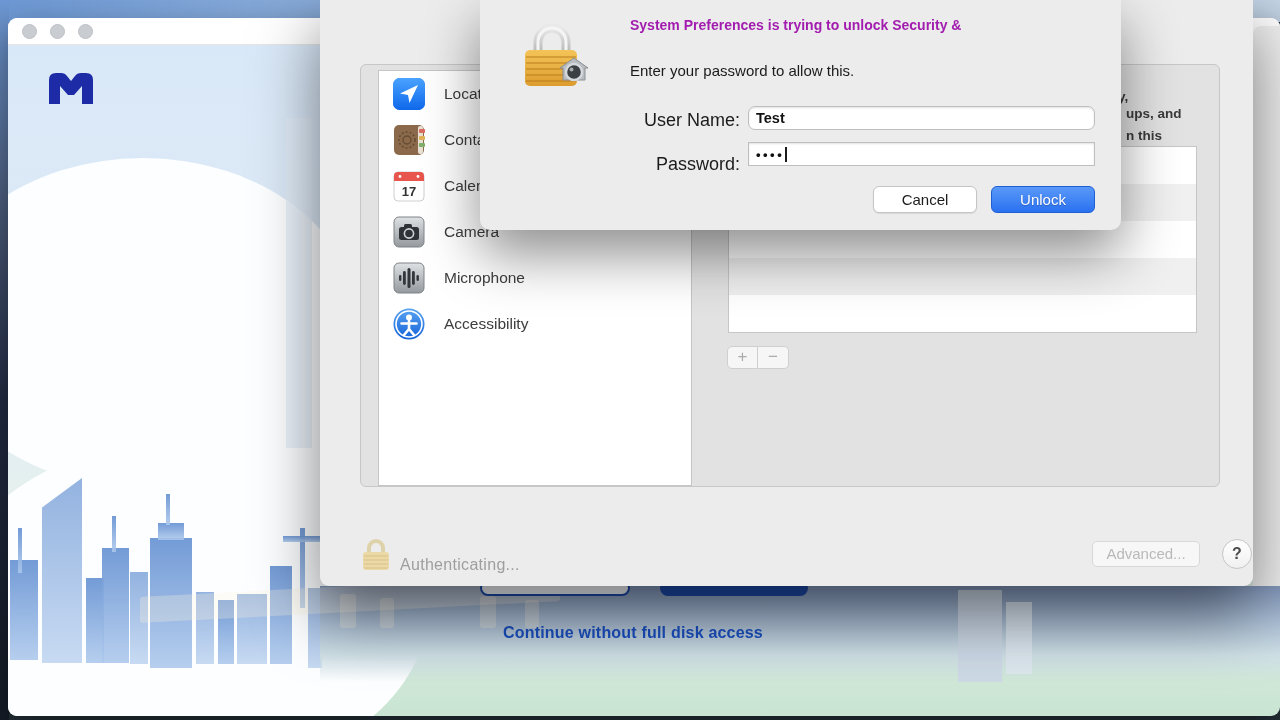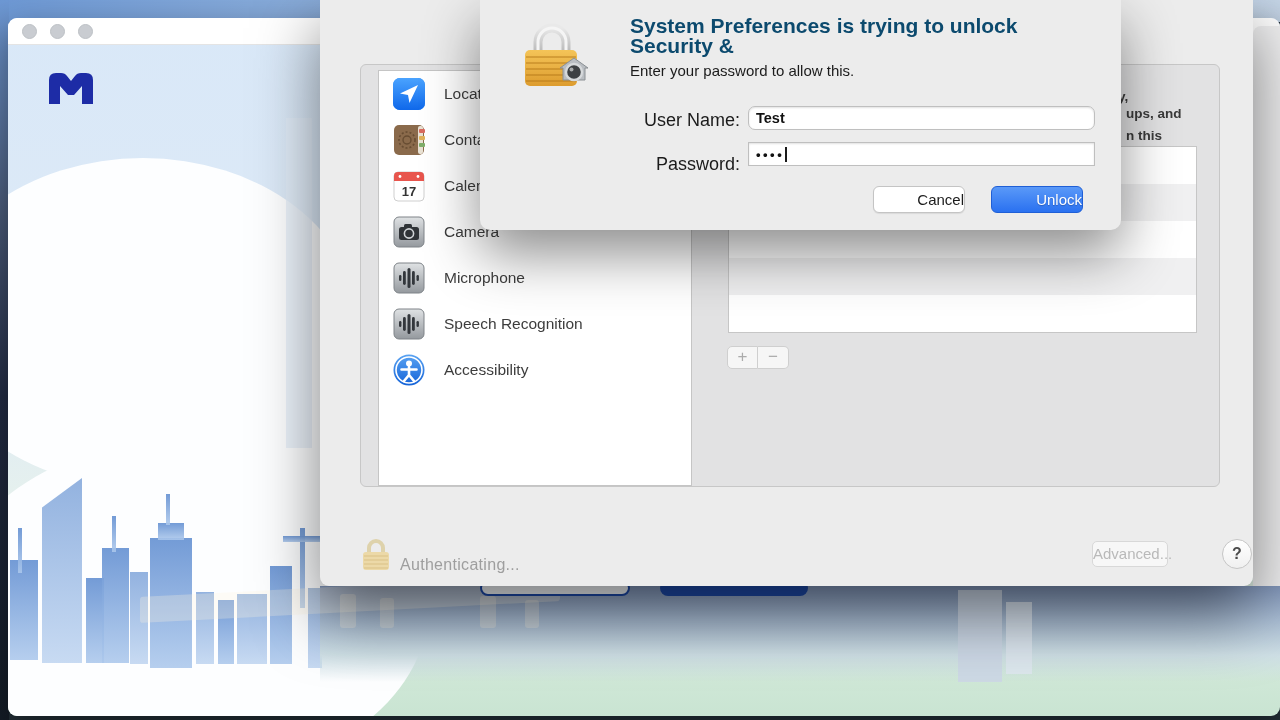--- a/index.html
+++ b/index.html
@@ -54,42 +54,42 @@
   .ic{width:36px;height:36px;flex:0 0 36px;}
   .applist{left:408px;top:146px;width:469px;height:187px;border:1px solid #c6c6c6;
            background:repeating-linear-gradient(to bottom,#ffffff 0 37px,#f0f0f1 37px 74px);}
   .frag{font-size:13.5px;font-weight:600;color:#3a3a3a;white-space:nowrap;}
   .plusminus{left:407px;top:346px;display:flex;}
   .pm-btn{width:31px;height:23px;background:#f6f6f6;border:1px solid #cfcfcf;
           color:#ababab;font-size:17px;line-height:20px;text-align:center;}
   .pm-btn:first-child{border-radius:5px 0 0 5px;}
   .pm-btn:last-child{border-radius:0 5px 5px 0;border-left:none;}
   .status-text{font-size:16px;color:#9e9e9e;letter-spacing:.3px;}
-  .advanced-btn{left:772px;top:541px;width:76px;height:26px;background:#f7f7f7;
+  .advanced-btn{left:772px;top:541px;width:108px;height:26px;background:#f7f7f7;
                 border:1px solid #d8d8d8;border-radius:5px;color:#b9b9b9;font-size:15px;
                 text-align:center;line-height:24px;}
   .help-btn{left:902px;top:539px;width:30px;height:30px;border-radius:50%;
             background:linear-gradient(#ffffff,#f0f0f0);border:1px solid #c6c6c6;
             color:#4a4a4a;font-size:16px;font-weight:700;text-align:center;line-height:28px;}
 
   
   .dialog{left:480px;top:0;width:641px;height:230px;background:#ececec;
           border-radius:0 0 10px 10px;z-index:4;box-shadow:0 24px 56px rgba(0,0,0,.45);}
-  .dlg-title{left:150px;top:16px;width:474px;font-size:21px;font-weight:700;
-             color:#0c4a6e;line-height:19.5px;}
+  .dlg-title{left:150px;top:16px;width:474px;font-size:14px;font-weight:700;
+             color:#a21caf;line-height:19.5px;}
   .dlg-sub{left:150px;top:62px;width:474px;font-size:15px;color:#1b1b1b;}
   .dlg-label{width:160px;text-align:right;font-size:18px;color:#1b1b1b;}
   .dlg-field{left:268px;width:347px;height:24px;background:#ffffff;
              border:1px solid #bfbfbf;box-shadow:inset 0 1px 2px rgba(0,0,0,.12);
              font-size:14.5px;color:#111;padding:2px 7px;line-height:18px;}
   .dots{font-size:13px;font-weight:700;letter-spacing:2.5px;line-height:17px;}
   .caret{display:inline-block;width:1.5px;height:15px;background:#1b1b1b;
          vertical-align:-3px;margin-left:1px;}
-  .btn{top:186px;width:92px;height:27px;border-radius:6px;font-size:15px;
-       text-align:right;line-height:25px;}
+  .btn{top:186px;width:104px;height:27px;border-radius:6px;font-size:15px;
+       text-align:center;line-height:25px;}
   .btn-cancel{left:393px;background:#ffffff;border:1px solid #c4c4c4;color:#1b1b1b;
               box-shadow:0 1px 1px rgba(0,0,0,.08);}
   .btn-unlock{left:511px;background:linear-gradient(180deg,#5a99f8,#2a71f0);
               border:1px solid #1f5fd6;color:#ffffff;font-weight:400;
               text-shadow:0 1px 1px rgba(0,0,30,.25);}
 </style>
 </head>
 <body>
 
 <div class="stage">
@@ -141,20 +141,21 @@
       <div class="abs wisp" style="left:60px;top:12px;width:14px;height:30px;"></div>
       <div class="abs wisp" style="left:160px;top:10px;width:16px;height:32px;"></div>
       <div class="abs wisp" style="left:205px;top:14px;width:14px;height:28px;"></div>
       <div class="abs wisp" style="left:-180px;top:0;width:420px;height:26px;transform:skewY(-3deg);"></div>
     </div>
     <div class="abs pale-b1"></div>
     <div class="abs pale-b2"></div>
 
     <div class="abs sliver-outline"></div>
     <div class="abs sliver-solid"></div>
+    <div class="abs mb-link" style="left:495px;top:606px;">Continue without full disk access</div>
   </div>
 
   <div class="abs behind-right"></div>
 
   <div class="abs sp-window">
     <div class="abs tab-box"></div>
 
     <div class="abs sidebar">
 
       <div class="side-row">
@@ -221,33 +222,20 @@
             <rect x="8" y="15" width="2.4" height="6" rx="1.2"></rect>
             <rect x="12" y="11" width="2.8" height="14" rx="1.4"></rect>
             <rect x="16.5" y="8" width="3" height="20" rx="1.5"></rect>
             <rect x="21" y="11" width="2.8" height="14" rx="1.4"></rect>
             <rect x="25.5" y="15" width="2.4" height="6" rx="1.2"></rect>
           </g>
         </svg>
         <span class="side-label">Microphone</span>
       </div>
 
-      <div class="side-row">
-        <svg class="ic" viewBox="0 0 36 36">
-          <rect x="3" y="3" width="30" height="30" rx="5" fill="url(#gry)" stroke="#7e8388"></rect>
-          <g fill="#33373c">
-            <rect x="8" y="15" width="2.4" height="6" rx="1.2"></rect>
-            <rect x="12" y="11" width="2.8" height="14" rx="1.4"></rect>
-            <rect x="16.5" y="8" width="3" height="20" rx="1.5"></rect>
-            <rect x="21" y="11" width="2.8" height="14" rx="1.4"></rect>
-            <rect x="25.5" y="15" width="2.4" height="6" rx="1.2"></rect>
-          </g>
-        </svg>
-        <span class="side-label">Speech Recognition</span>
-      </div>
 
       <div class="side-row">
         <svg class="ic" viewBox="0 0 36 36">
           <defs>
               <linearGradient id="blu" x1="0" y1="0" x2="0" y2="1">
             <stop offset="0" stop-color="#5aa3f2"></stop>
                 <stop offset="1" stop-color="#1463d8"></stop>
               </linearGradient>
             </defs>
           <circle cx="18" cy="18" r="15.5" fill="url(#blu)"></circle>

